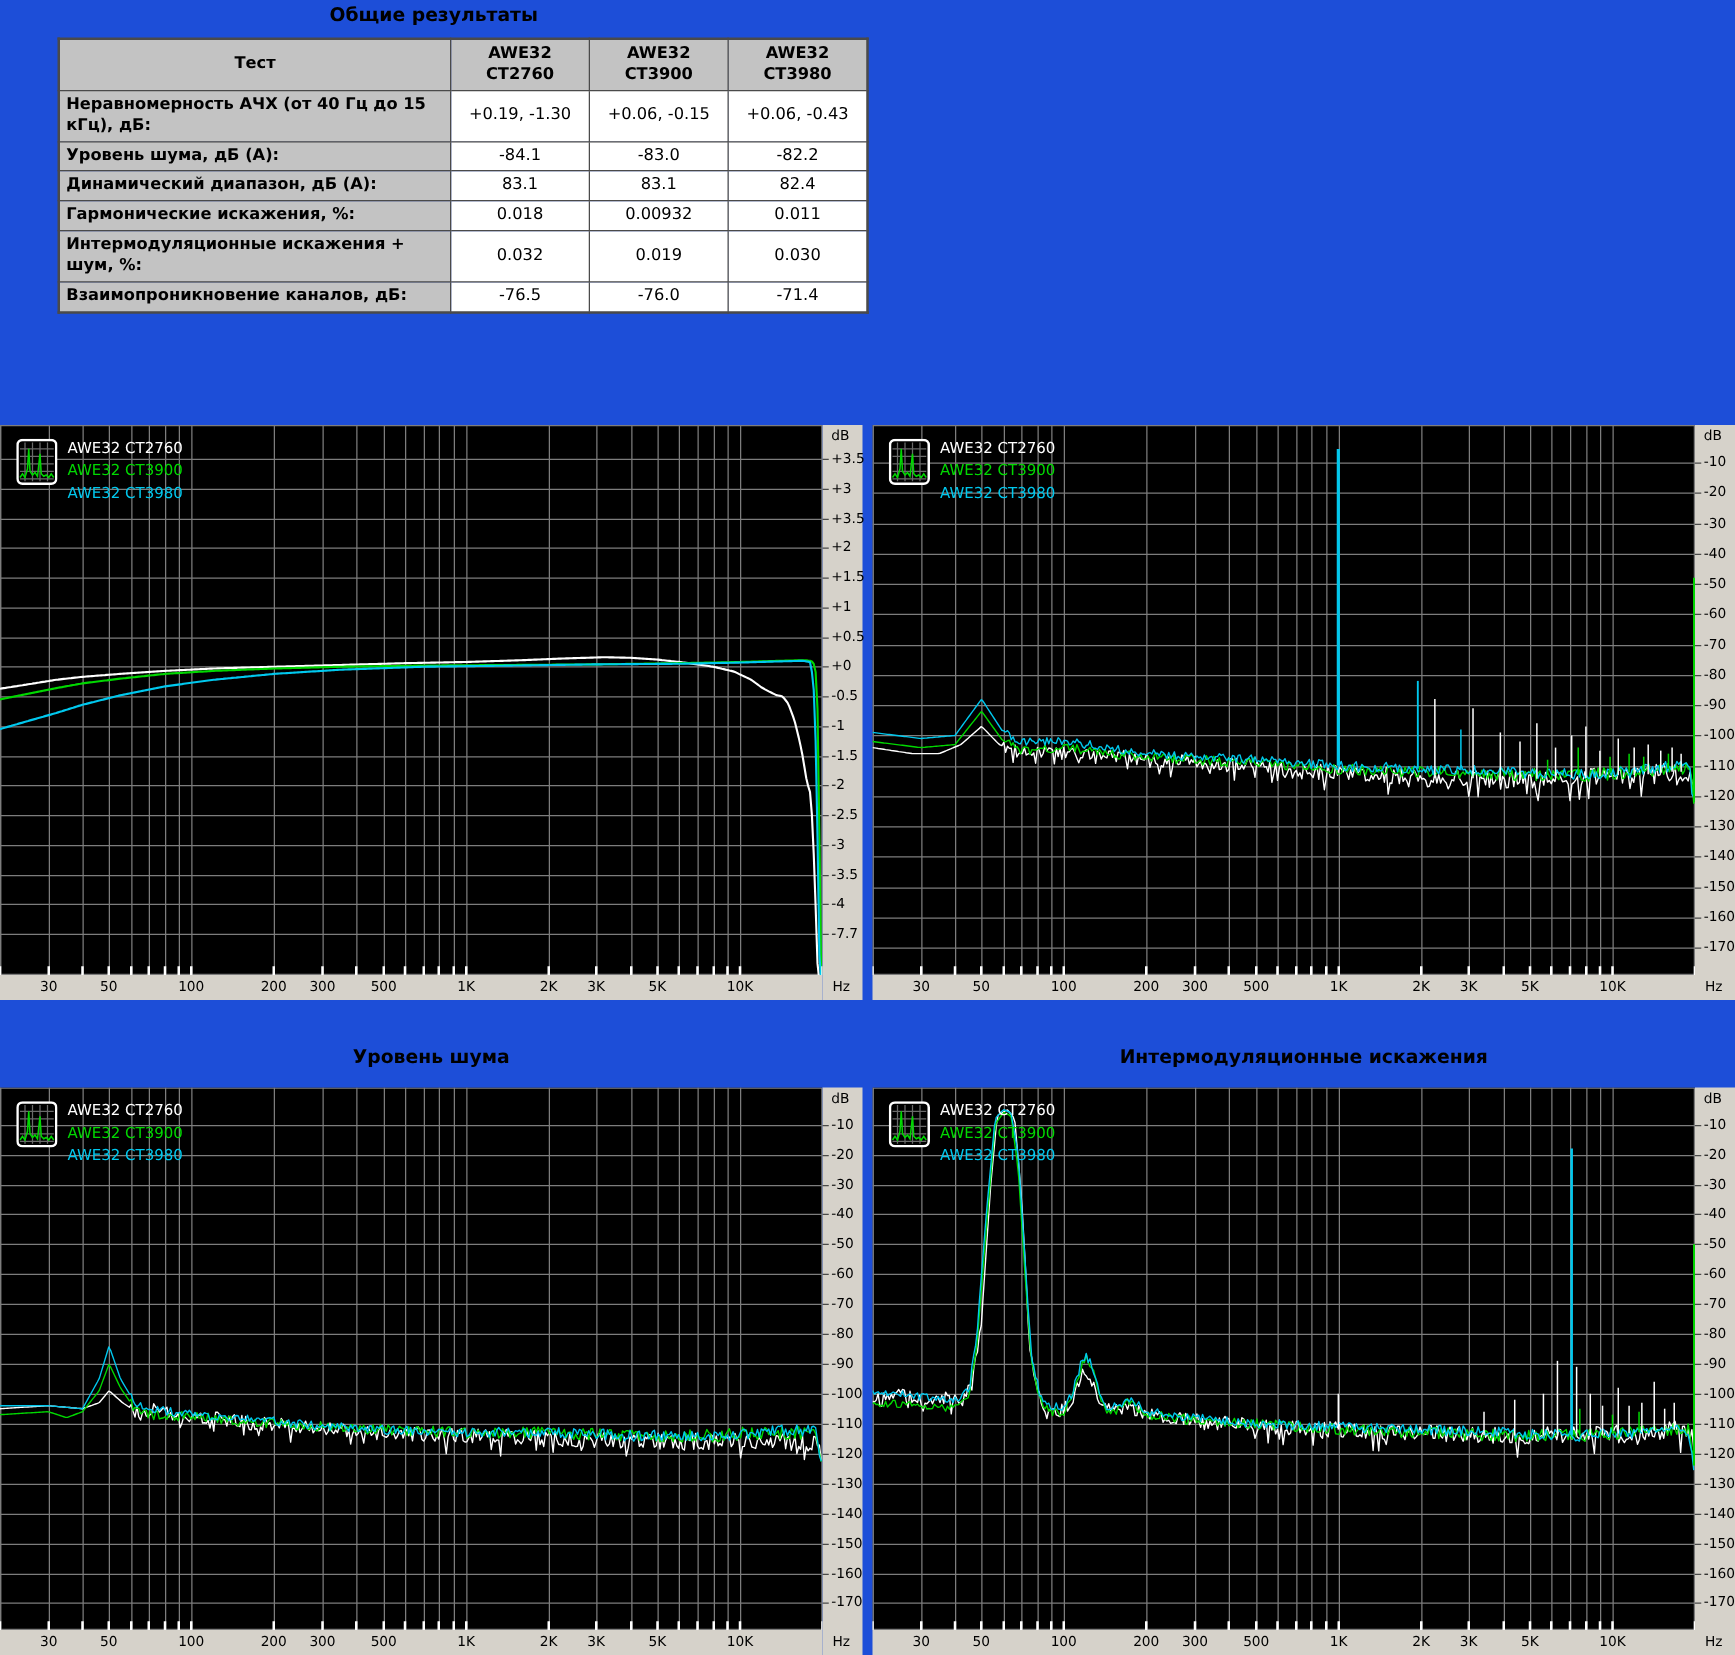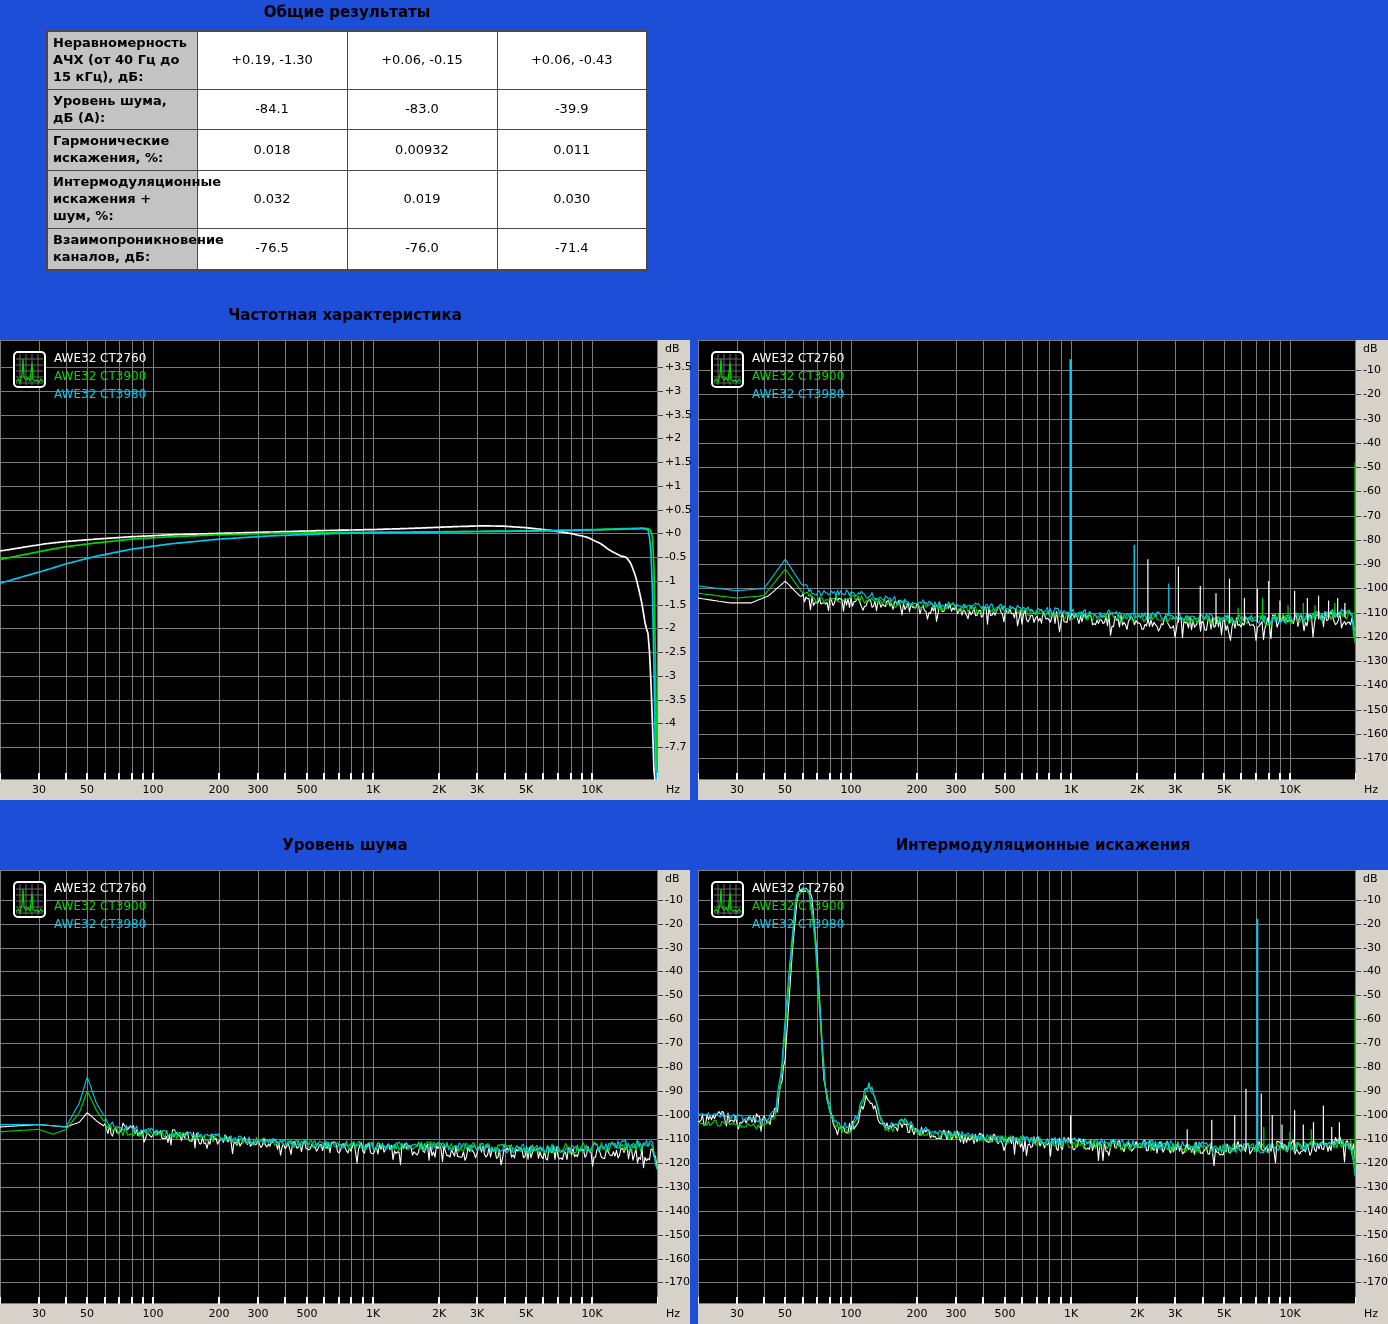--- a/index.html
+++ b/index.html
@@ -24,30 +24,45 @@
 </style>
 </head>
 <body>
 
 <div id="screen">
   <div class="table-title">Общие результаты</div>
   <div class="results-wrap">
     <table class="results">
         <tbody id="results-tbody">
           <tr>
+            <td class="hdr" style="width: 302px;">Тест</td>
+            <td class="hdr" style="width: 100px;">AWE32
+CT2760</td>
+            <td class="hdr" style="width: 100px;">AWE32
+CT3900</td>
+            <td class="hdr" style="width: 100px;">AWE32
+CT3980</td>
+          </tr>
+          <tr>
             <td class="lbl">Неравномерность АЧХ (от 40 Гц до 15 кГц), дБ:</td>
             <td class="val">+0.19, -1.30</td>
             <td class="val">+0.06, -0.15</td>
             <td class="val">+0.06, -0.43</td>
           </tr>
           <tr>
             <td class="lbl">Уровень шума, дБ (А):</td>
             <td class="val">-84.1</td>
             <td class="val">-83.0</td>
-            <td class="val">-39.9</td>
+            <td class="val">-82.2</td>
+          </tr>
+          <tr>
+            <td class="lbl">Динамический диапазон, дБ (А):</td>
+            <td class="val">83.1</td>
+            <td class="val">83.1</td>
+            <td class="val">82.4</td>
           </tr>
           <tr>
             <td class="lbl">Гармонические искажения, %:</td>
             <td class="val">0.018</td>
             <td class="val">0.00932</td>
             <td class="val">0.011</td>
           </tr>
           <tr>
             <td class="lbl">Интермодуляционные искажения + шум, %:</td>
             <td class="val">0.032</td>
@@ -57,21 +72,20 @@
           <tr>
             <td class="lbl">Взаимопроникновение каналов, дБ:</td>
             <td class="val">-76.5</td>
             <td class="val">-76.0</td>
             <td class="val">-71.4</td>
           </tr>
         </tbody>
       </table>
   </div>
 
-<div class="chart-title" style="left: 0px; top: 306px;">Частотная характеристика</div>
     <div class="chart" style="left: 0px; top: 340px; height: 460px;">
       <svg width="658" height="440" class="plot-svg">
         <rect x="0" y="0" width="658" height="440" fill="#000000"></rect>
         <line x1="0.5" y1="0" x2="0.5" y2="440" stroke="#7d7d7d" stroke-width="1"></line>
         <line x1="39.5" y1="0" x2="39.5" y2="440" stroke="#7d7d7d" stroke-width="1"></line>
         <line x1="66.5" y1="0" x2="66.5" y2="440" stroke="#7d7d7d" stroke-width="1"></line>
         <line x1="87.5" y1="0" x2="87.5" y2="440" stroke="#7d7d7d" stroke-width="1"></line>
         <line x1="105.5" y1="0" x2="105.5" y2="440" stroke="#7d7d7d" stroke-width="1"></line>
         <line x1="119.5" y1="0" x2="119.5" y2="440" stroke="#7d7d7d" stroke-width="1"></line>
         <line x1="132.5" y1="0" x2="132.5" y2="440" stroke="#7d7d7d" stroke-width="1"></line>

